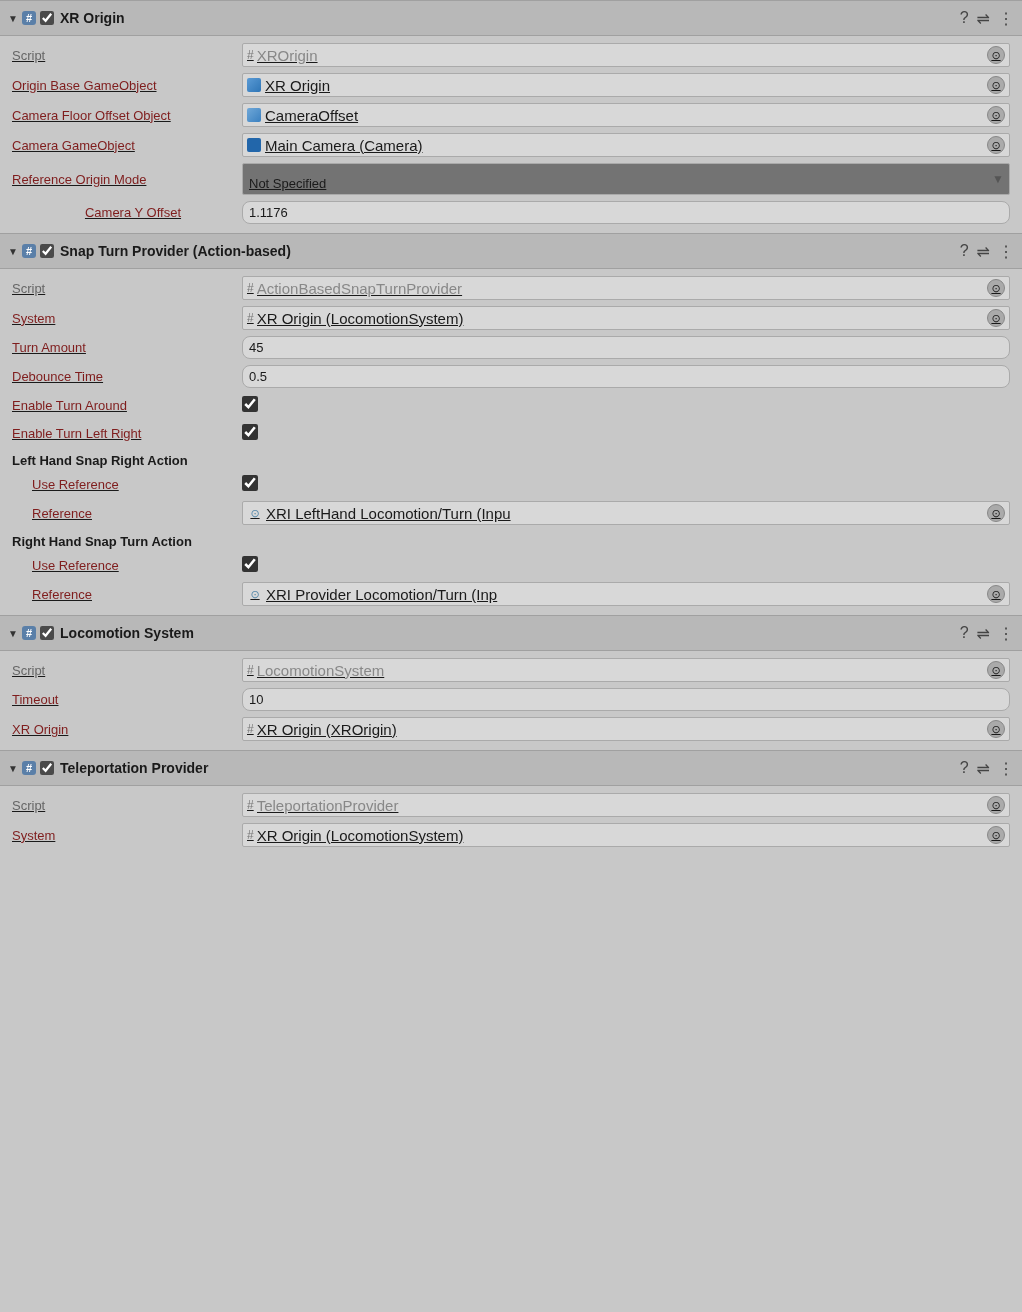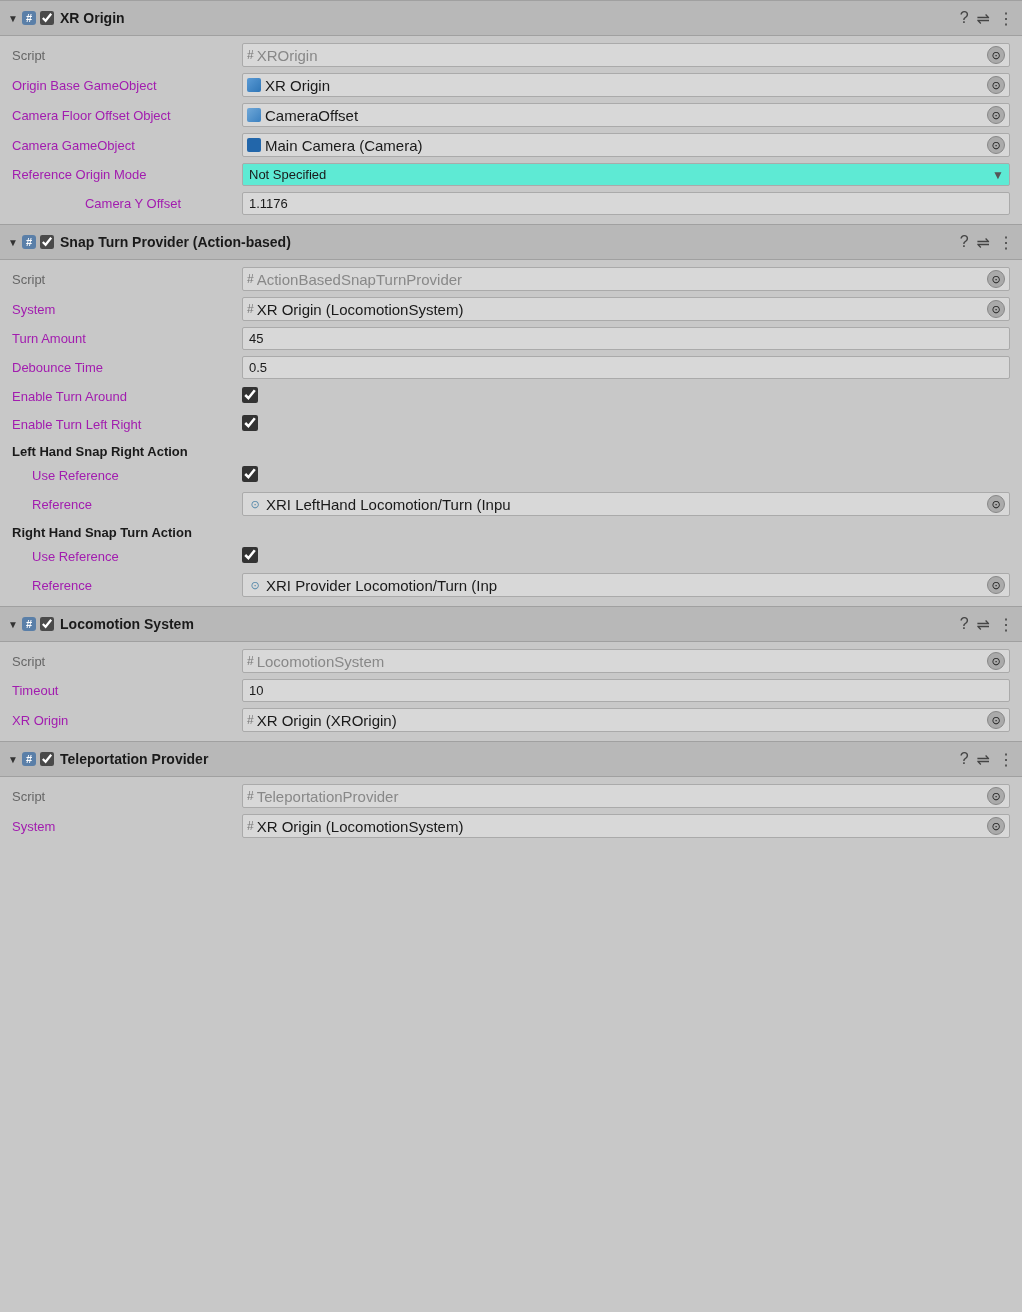--- a/index.html
+++ b/index.html
@@ -69,26 +69,27 @@
 
     .component-body {
       padding: 4px 0;
     }
 
     .field-row {
       display: flex;
       align-items: center;
       padding: 3px 12px;
       min-height: 28px;
+      text-decoration: underline;
     }
 
     .field-label {
       width: 230px;
       min-width: 230px;
-      color: #a21caf;
+      color: #7f1d1d;
       font-size: 13px;
       padding-right: 8px;
     }
 
     .field-label.muted {
       color: #666;
     }
 
     .field-label.indented {
       padding-left: 20px;
@@ -98,34 +99,34 @@
       flex: 1;
     }
 
     .field-input {
       width: 100%;
       background: #d8d8d8;
       border: 1px solid #aaa;
       padding: 3px 6px;
       font-size: 13px;
       color: #1a1a1a;
-      border-radius: 2px;
+      border-radius: 8px;
     }
 
     .field-select-wrap {
       display: flex;
       width: 100%;
       position: relative;
     }
 
     .field-select {
       width: 100%;
-      background: #5eead4;
+      background: #737373;
       border: 1px solid #aaa;
-      padding: 3px 26px 3px 6px;
+      padding: 12px 26px 3px 6px;
       font-size: 13px;
       color: #1a1a1a;
       border-radius: 2px;
       appearance: none;
       -webkit-appearance: none;
     }
 
     .select-arrow {
       position: absolute;
       right: 6px;

